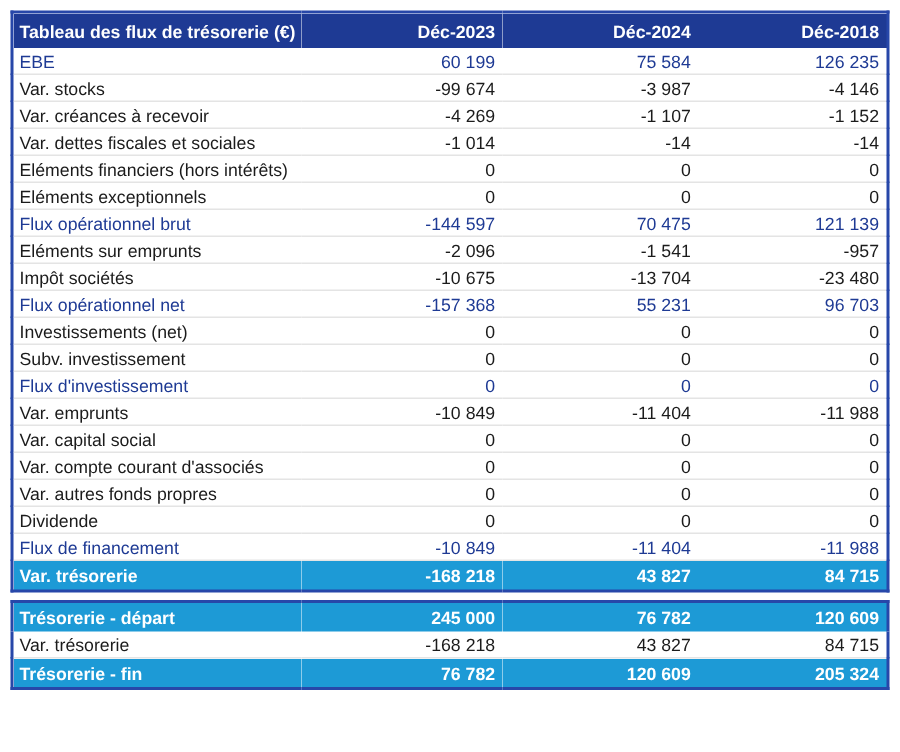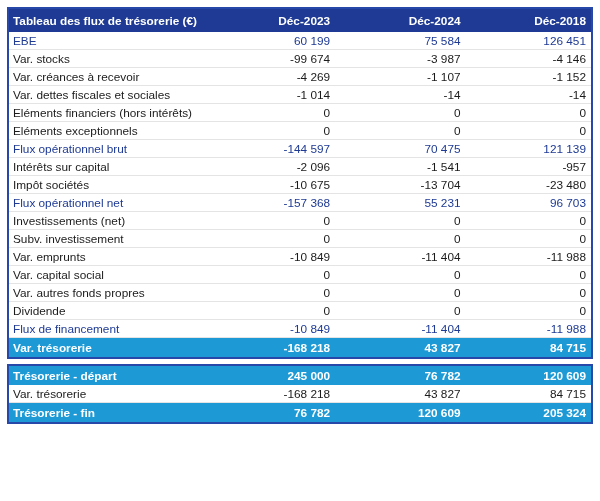--- a/index.html
+++ b/index.html
@@ -80,21 +80,21 @@
         <th class="num">Déc-2023</th>
         <th class="num">Déc-2024</th>
         <th class="num">Déc-2018</th>
       </tr>
     </thead>
     <tbody id="main-body">
         <tr class="row-subtotal">
           <td class="label">EBE</td>
           <td class="num">60 199</td>
           <td class="num">75 584</td>
-          <td class="num">126 451</td>
+          <td class="num">126 235</td>
         </tr>
         <tr class="row-normal">
           <td class="label">Var. stocks</td>
           <td class="num">-99 674</td>
           <td class="num">-3 987</td>
           <td class="num">-4 146</td>
         </tr>
         <tr class="row-normal">
           <td class="label">Var. créances à recevoir</td>
           <td class="num">-4 269</td>
@@ -119,21 +119,21 @@
           <td class="num">0</td>
           <td class="num">0</td>
         </tr>
         <tr class="row-subtotal">
           <td class="label">Flux opérationnel brut</td>
           <td class="num">-144 597</td>
           <td class="num">70 475</td>
           <td class="num">121 139</td>
         </tr>
         <tr class="row-normal">
-          <td class="label">Intérêts sur capital</td>
+          <td class="label">Eléments sur emprunts</td>
           <td class="num">-2 096</td>
           <td class="num">-1 541</td>
           <td class="num">-957</td>
         </tr>
         <tr class="row-normal">
           <td class="label">Impôt sociétés</td>
           <td class="num">-10 675</td>
           <td class="num">-13 704</td>
           <td class="num">-23 480</td>
         </tr>
@@ -148,28 +148,40 @@
           <td class="num">0</td>
           <td class="num">0</td>
           <td class="num">0</td>
         </tr>
         <tr class="row-normal">
           <td class="label">Subv. investissement</td>
           <td class="num">0</td>
           <td class="num">0</td>
           <td class="num">0</td>
         </tr>
+        <tr class="row-subtotal">
+          <td class="label">Flux d'investissement</td>
+          <td class="num">0</td>
+          <td class="num">0</td>
+          <td class="num">0</td>
+        </tr>
         <tr class="row-normal">
           <td class="label">Var. emprunts</td>
           <td class="num">-10 849</td>
           <td class="num">-11 404</td>
           <td class="num">-11 988</td>
         </tr>
         <tr class="row-normal">
           <td class="label">Var. capital social</td>
+          <td class="num">0</td>
+          <td class="num">0</td>
+          <td class="num">0</td>
+        </tr>
+        <tr class="row-normal">
+          <td class="label">Var. compte courant d'associés</td>
           <td class="num">0</td>
           <td class="num">0</td>
           <td class="num">0</td>
         </tr>
         <tr class="row-normal">
           <td class="label">Var. autres fonds propres</td>
           <td class="num">0</td>
           <td class="num">0</td>
           <td class="num">0</td>
         </tr>

